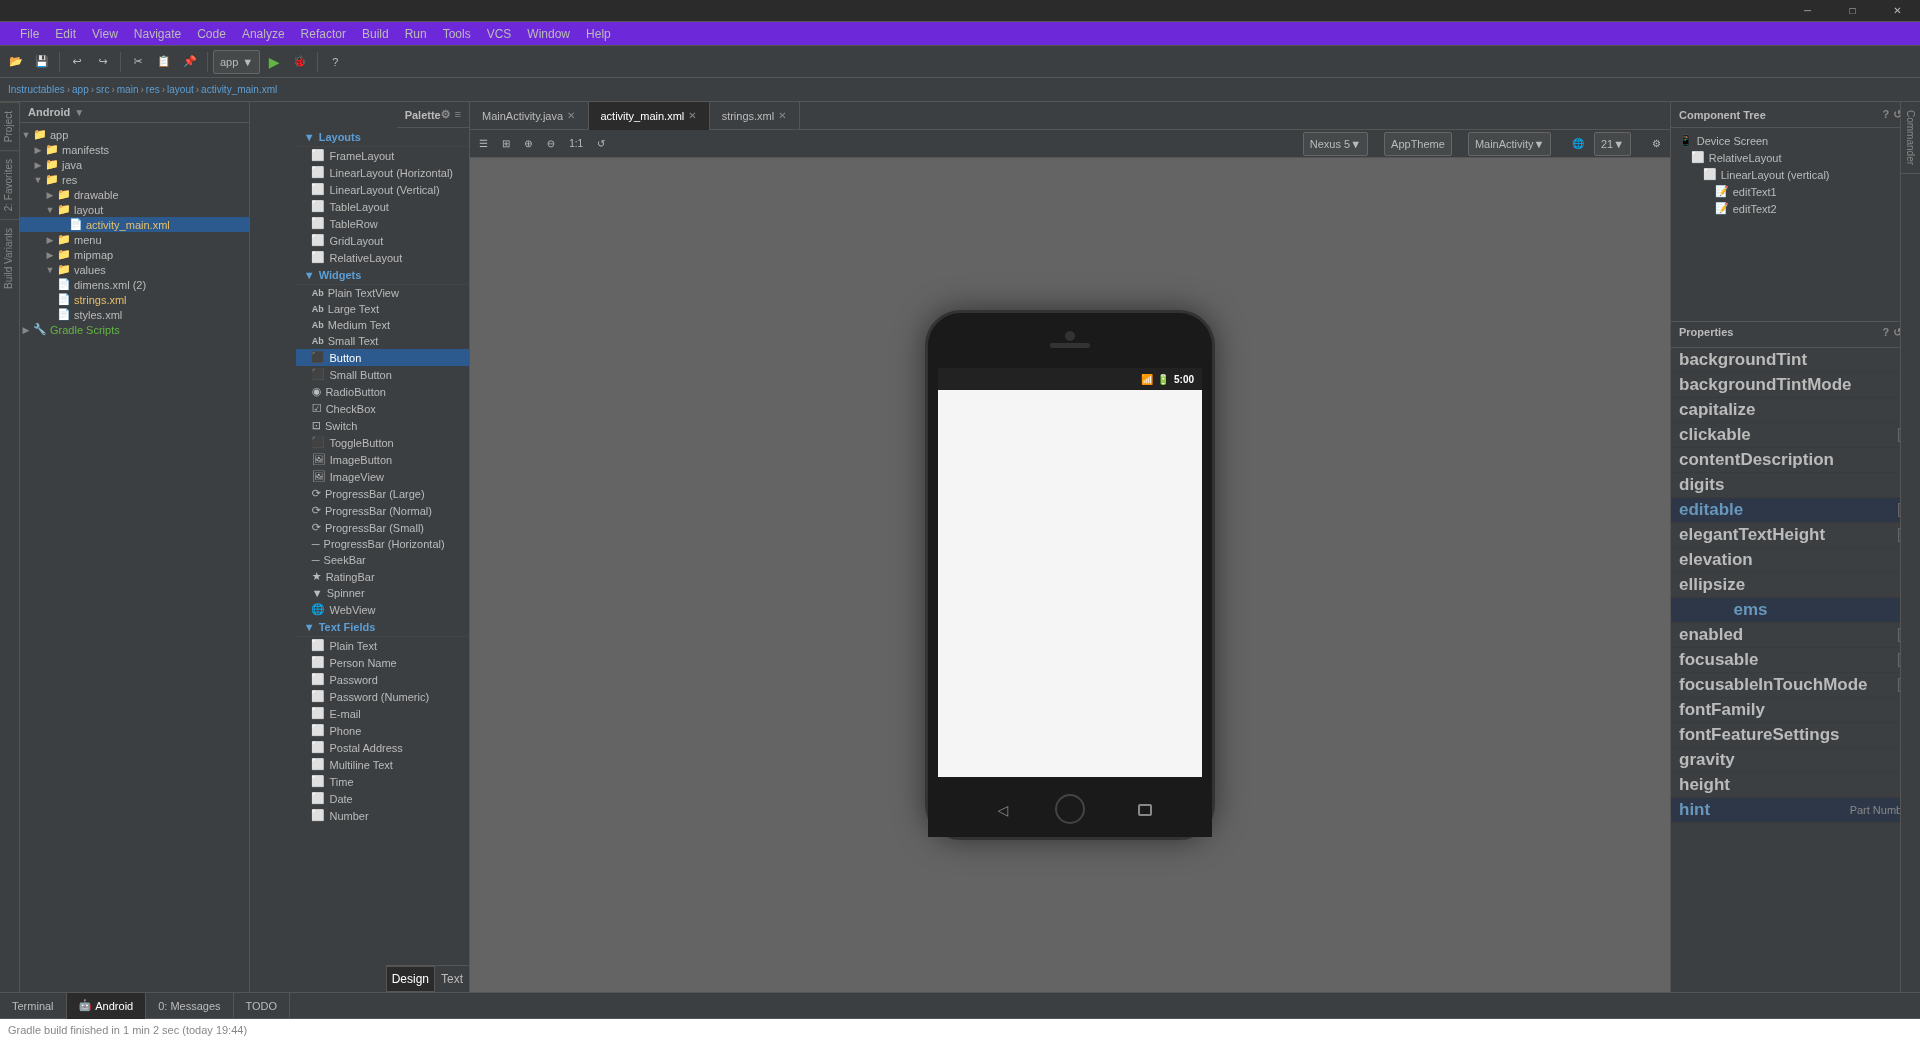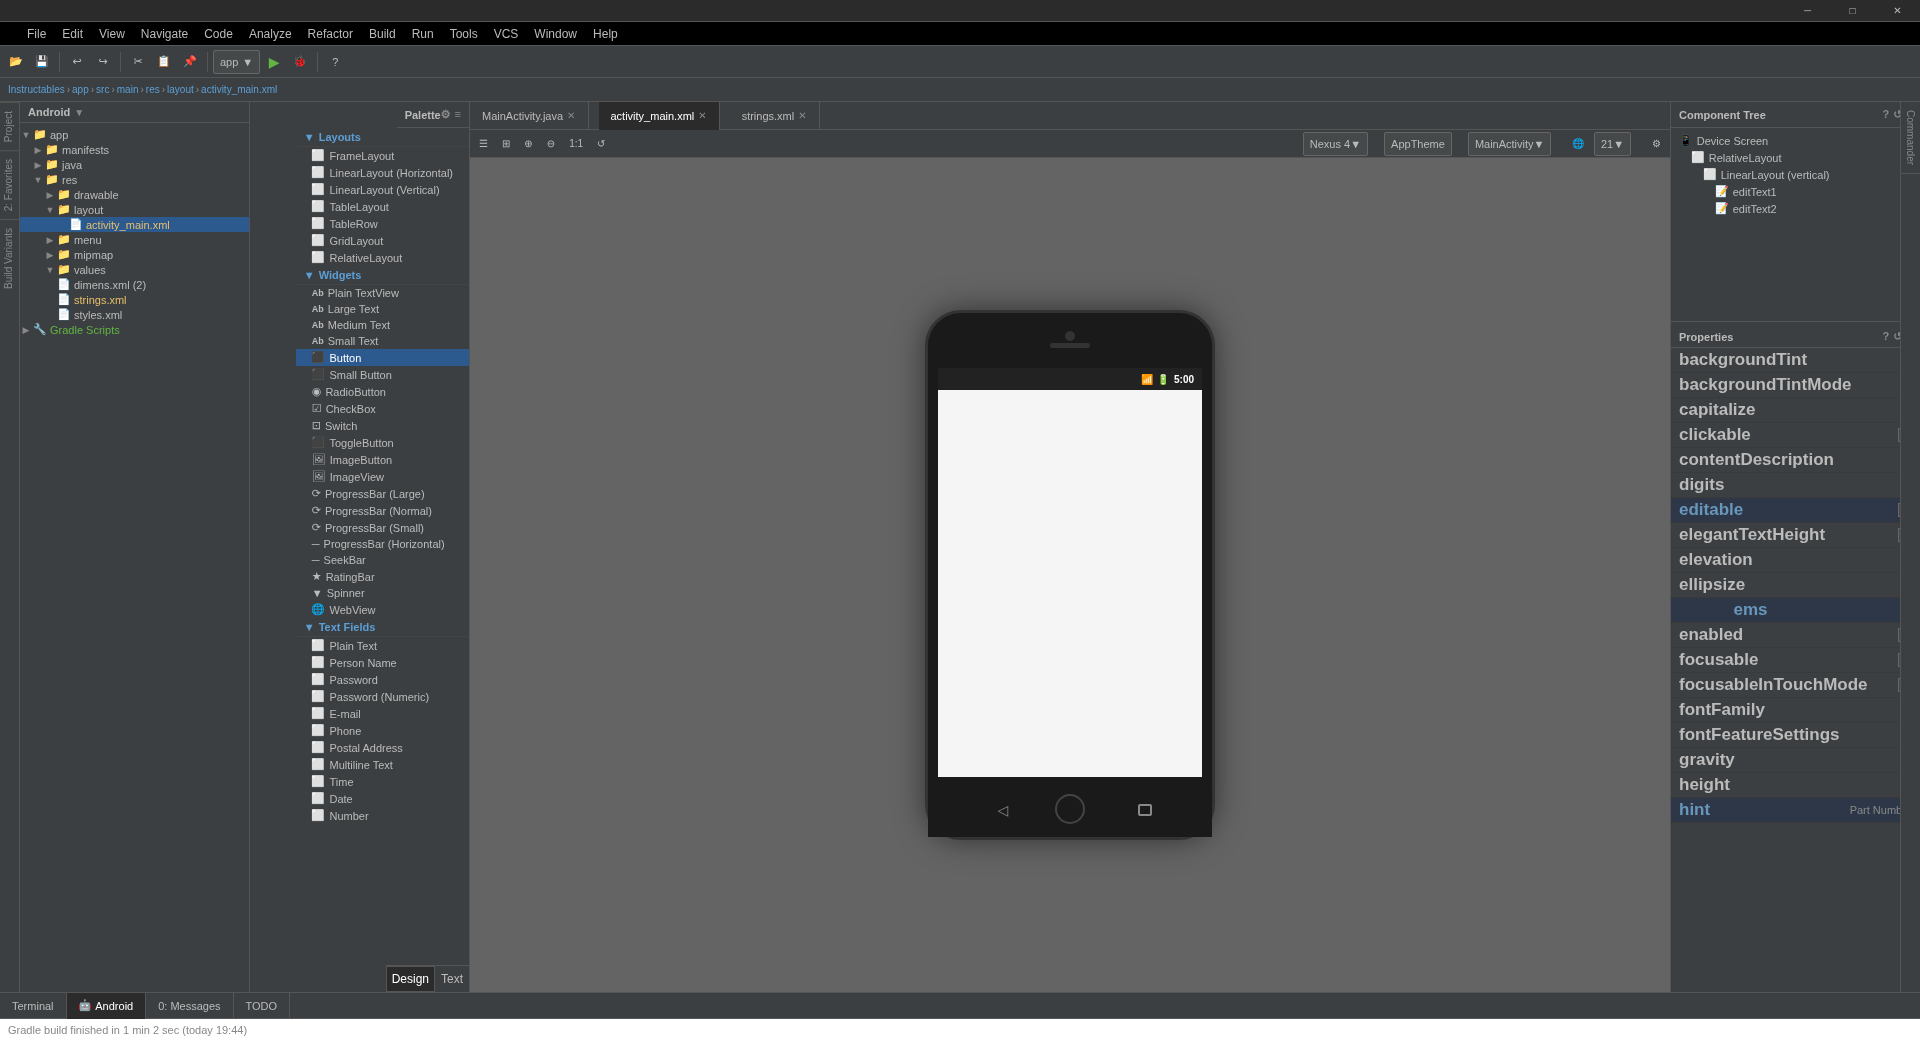--- a/index.html
+++ b/index.html
@@ -4,21 +4,21 @@
   <style>
     * { box-sizing: border-box; margin: 0; padding: 0; }
     body { font-family: 'Segoe UI', Arial, sans-serif; font-size: 12px; background: #3c3f41; color: #bbbbbb; overflow: hidden; width: 1920px; height: 1040px; }
 
     
     #title-bar { background: #2b2b2b; height: 22px; display: flex; align-items: center; justify-content: center; font-size: 11px; color: #bbbbbb; border-bottom: 1px solid #555; position: relative; }
     #title-bar .window-controls { position: absolute; right: 0; display: flex; }
     #title-bar .win-btn { width: 45px; height: 22px; display: flex; align-items: center; justify-content: center; font-size: 10px; cursor: pointer; }
 
     
-    #menu-bar { background: #000000; height: 24px; display: flex; align-items: center; border-bottom: 1px solid #555; padding: 0 19px; }
+    #menu-bar { background: #6d28d9; height: 24px; display: flex; align-items: center; border-bottom: 1px solid #555; padding: 0 12px; }
     .menu-item { padding: 0 8px; height: 24px; display: flex; align-items: center; cursor: pointer; font-size: 12px; color: #bbbbbb; }
 
     
     #toolbar { background: #3c3f41; height: 32px; display: flex; align-items: center; border-bottom: 1px solid #555; padding: 0 4px; gap: 2px; }
     .toolbar-btn { height: 26px; min-width: 24px; display: flex; align-items: center; justify-content: center; cursor: pointer; border: 1px solid transparent; border-radius: 2px; padding: 0 4px; color: #bbbbbb; font-size: 11px; }
     .toolbar-separator { width: 1px; height: 20px; background: #555; margin: 0 3px; }
     .toolbar-dropdown { height: 24px; display: flex; align-items: center; border: 1px solid #666; border-radius: 2px; padding: 0 6px; cursor: pointer; background: #45494a; color: #bbbbbb; font-size: 11px; gap: 4px; }
 
     
     #breadcrumb { background: #3c3f41; height: 24px; display: flex; align-items: center; border-bottom: 1px solid #555; padding: 0 8px; font-size: 10px; color: #bbbbbb; gap: 2px; }
@@ -38,21 +38,21 @@
     .tree-arrow { width: 12px; display: inline-flex; align-items: center; justify-content: center; font-size: 9px; color: #888; }
     .tree-icon { width: 16px; display: inline-flex; align-items: center; justify-content: center; font-size: 11px; margin-right: 2px; }
     .tree-label { font-size: 11px; color: #bbbbbb; }
     .tree-label.highlight { color: #e8bf6a; }
     .tree-label.green { color: #62b543; }
 
     
     #center { flex: 1; display: flex; flex-direction: column; background: #2b2b2b; }
 
     
-    #editor-tabs { display: flex; align-items: center; background: #3c3f41; border-bottom: 1px solid #555; height: 28px; gap: 10px; }
+    #editor-tabs { display: flex; align-items: center; background: #3c3f41; border-bottom: 1px solid #555; height: 28px; }
     .editor-tab { display: flex; align-items: center; padding: 0 12px; height: 28px; cursor: pointer; border-right: 1px solid #555; font-size: 11px; color: #bbbbbb; gap: 4px; }
     .editor-tab.active { background: #2b2b2b; color: #ffffff; }
     .tab-close { color: #888; font-size: 10px; cursor: pointer; }
 
     
     #canvas-area { flex: 1; display: flex; flex-direction: column; background: #646464; position: relative; overflow: hidden; }
 
     
     #design-toolbar { background: #3c3f41; height: 28px; display: flex; align-items: center; border-bottom: 1px solid #555; padding: 0 4px; gap: 4px; }
     .design-btn { height: 22px; display: flex; align-items: center; justify-content: center; padding: 0 4px; cursor: pointer; border: 1px solid transparent; border-radius: 2px; color: #bbbbbb; font-size: 10px; }
@@ -79,21 +79,21 @@
     .palette-item.selected { background: #2d5a8e; color: white; }
 
     
     #right-panel { width: 250px; background: #3c3f41; border-left: 1px solid #555; display: flex; flex-direction: column; }
     #component-tree { height: 220px; border-bottom: 1px solid #555; }
     #component-tree-header { padding: 4px 8px; font-size: 11px; font-weight: bold; border-bottom: 1px solid #555; display: flex; align-items: center; justify-content: space-between; height: 26px; }
     #comp-tree-content { padding: 4px; }
     .comp-item { display: flex; align-items: center; padding: 2px 4px; font-size: 11px; cursor: pointer; color: #bbbbbb; gap: 4px; }
 
     #properties-panel { flex: 1; overflow-y: auto; }
-    #properties-header { padding: 4px 8px; font-size: 11px; font-weight: bold; border-bottom: 1px solid #555; display: flex; align-items: flex-end; justify-content: space-between; height: 26px; background: #3c3f41; position: sticky; top: 0; }
+    #properties-header { padding: 4px 8px; font-size: 11px; font-weight: bold; border-bottom: 1px solid #555; display: flex; align-items: flex-start; justify-content: space-between; height: 26px; background: #3c3f41; position: sticky; top: 0; }
     .prop-row { display: flex; align-items: center; padding: 2px 8px; border-bottom: 1px solid #3a3a3a; min-height: 22px; }
     .prop-name { flex: 1; font-size: 17px; color: #bbbbbb; font-weight: bold; }
     .prop-name.highlight { color: #6897bb; }
     .prop-value { width: 90px; font-size: 11px; color: #a9b7c6; display: flex; align-items: center; justify-content: flex-end; }
     .prop-checkbox { width: 14px; height: 14px; border: 1px solid #666; background: #45494a; display: flex; align-items: center; justify-content: center; }
 
     
     #bottom-tabs { height: 26px; background: #3c3f41; border-top: 1px solid #555; display: flex; align-items: center; }
     .bottom-tab { padding: 0 12px; height: 26px; display: flex; align-items: center; font-size: 11px; cursor: pointer; border-right: 1px solid #555; color: #bbbbbb; }
     .bottom-tab.active { color: #fff; background: #2b2b2b; }
@@ -489,21 +489,21 @@
     </div>
 
     <div id="design-toolbar">
       <div class="design-btn">☰</div>
       <div class="design-btn">⊞</div>
       <div class="design-btn">⊕</div>
       <div class="design-btn">⊖</div>
       <div class="design-btn">1:1</div>
       <div class="design-btn">↺</div>
       <div style="flex:1;"></div>
-      <div class="toolbar-dropdown">Nexus 4▼</div>
+      <div class="toolbar-dropdown">Nexus 5▼</div>
       <div style="width:8px;"></div>
       <div class="toolbar-dropdown">AppTheme</div>
       <div style="width:8px;"></div>
       <div class="toolbar-dropdown">MainActivity▼</div>
       <div style="width:8px;"></div>
       <div class="design-btn">🌐</div>
       <div class="toolbar-dropdown">21▼</div>
       <div style="width:8px;"></div>
       <div class="design-btn">⚙</div>
     </div>

